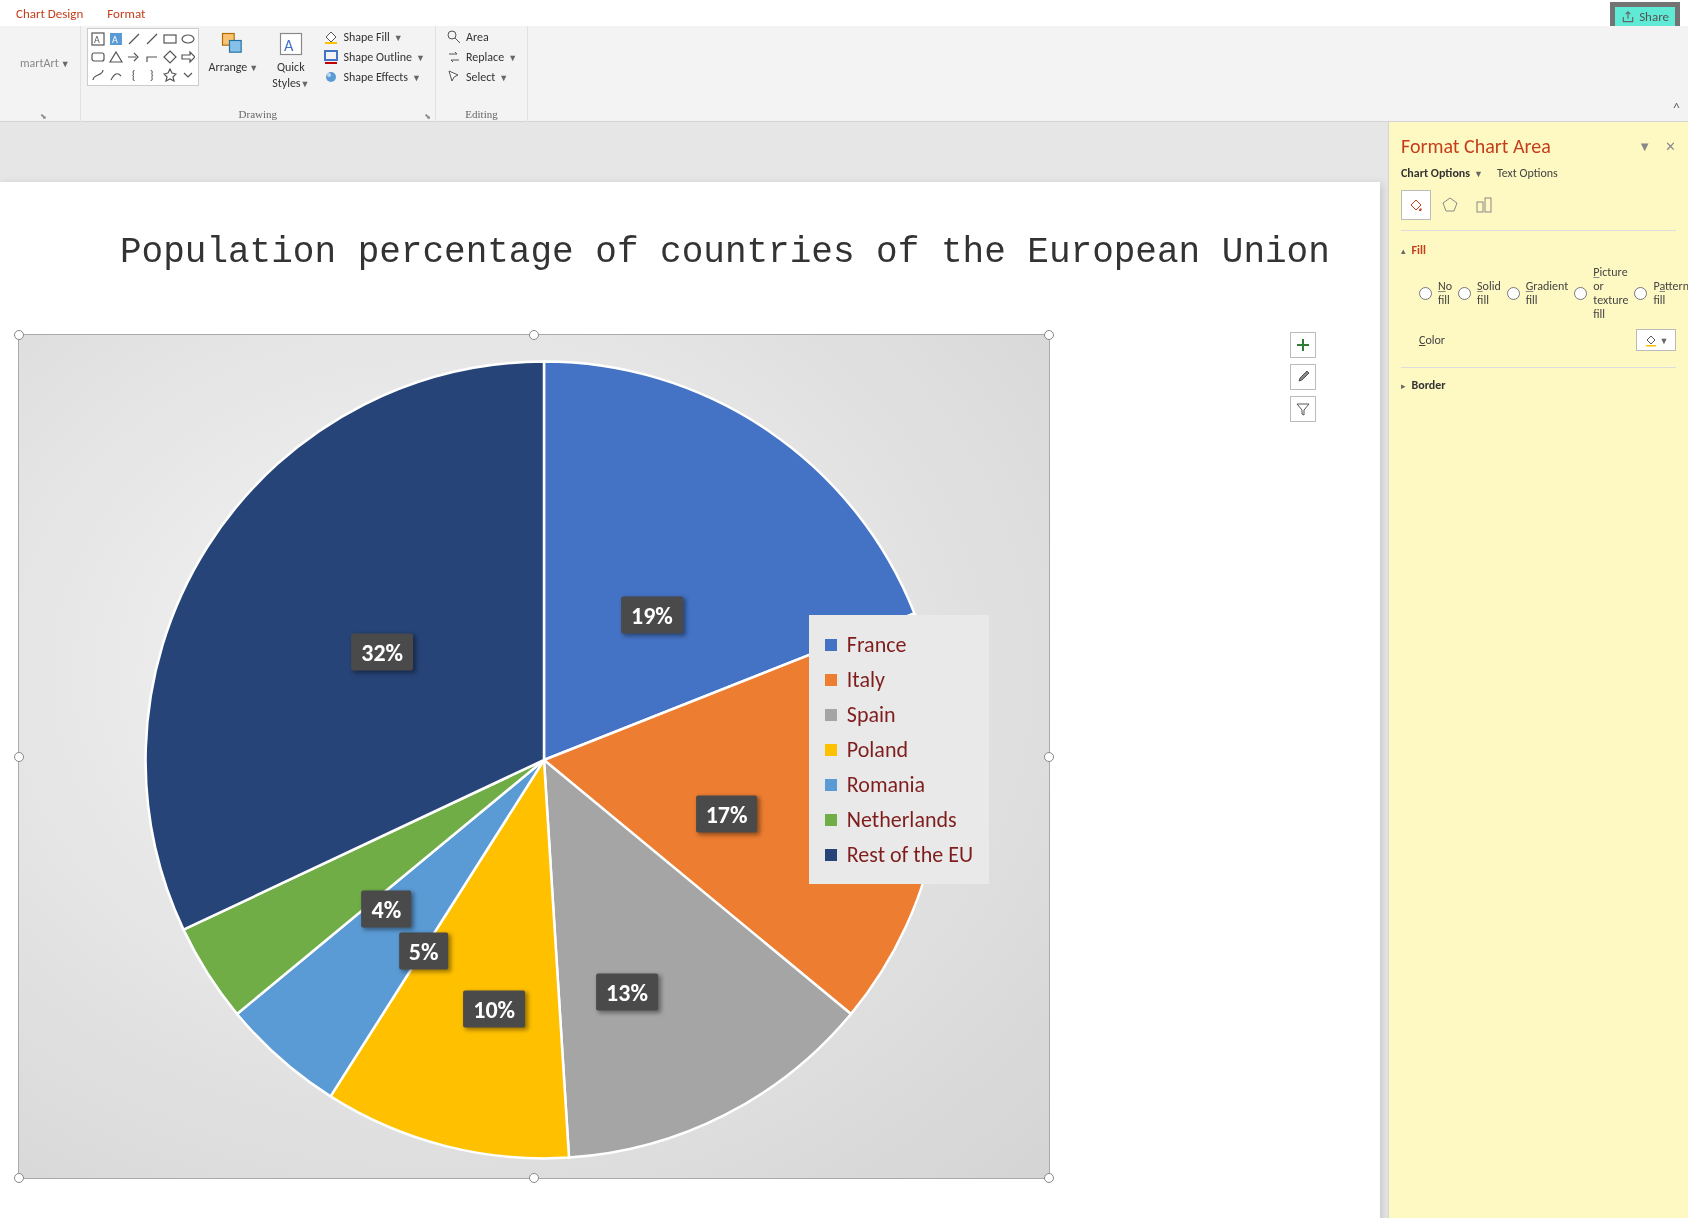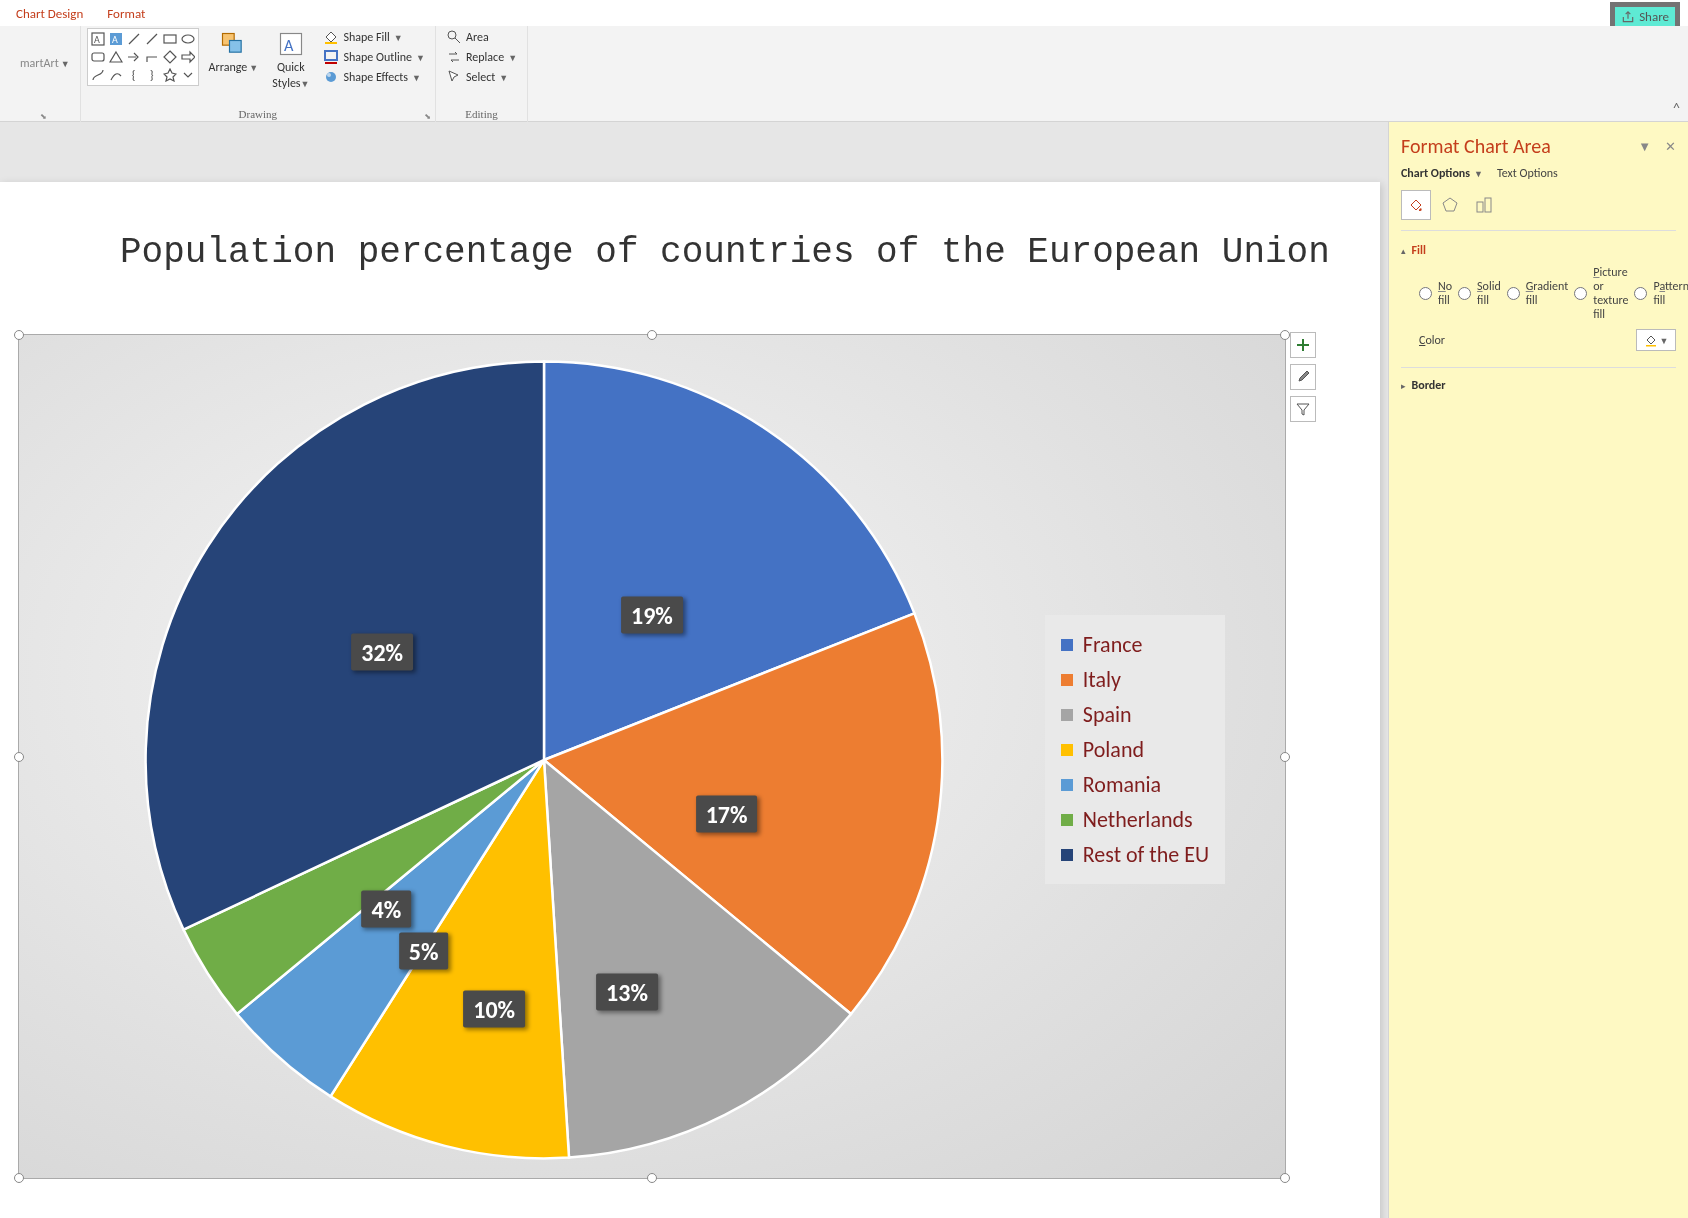--- a/index.html
+++ b/index.html
@@ -155,21 +155,21 @@
       font-size: 36px;
       color: #333;
       font-family: Liberation Mono, monospace;
     }
 
     
     .chart-box {
       position: absolute;
       left: 18px;
       top: 152px;
-      width: 1268px;
+      width: 1032px;
       height: 845px;
       border: 1px solid #aaa;
       background: radial-gradient(ellipse at 40% 40%, #f6f6f6 0%, #e1e1e1 60%, #d4d4d4 100%);
     }
     .sel-handle {
       position: absolute;
       width: 10px; height: 10px;
       background: #fff;
       border: 1px solid #888;
       border-radius: 50%;

